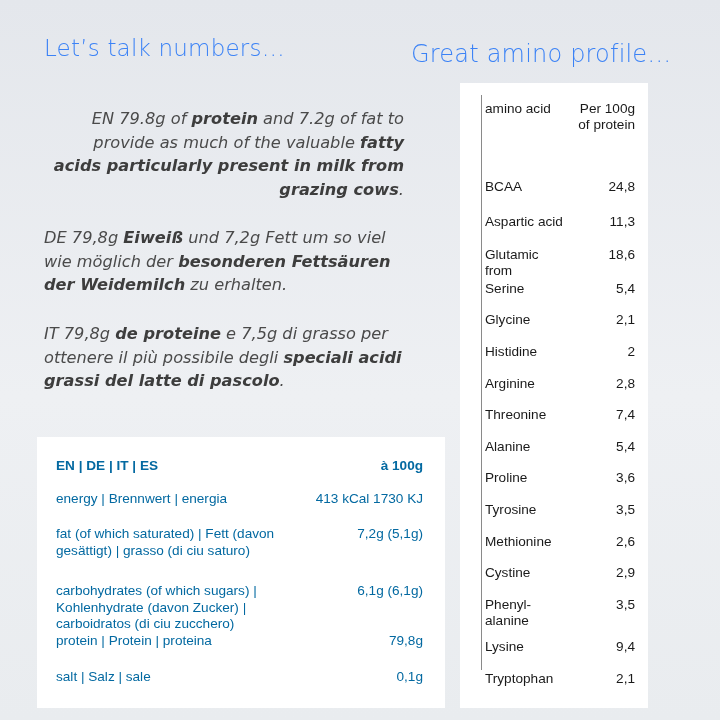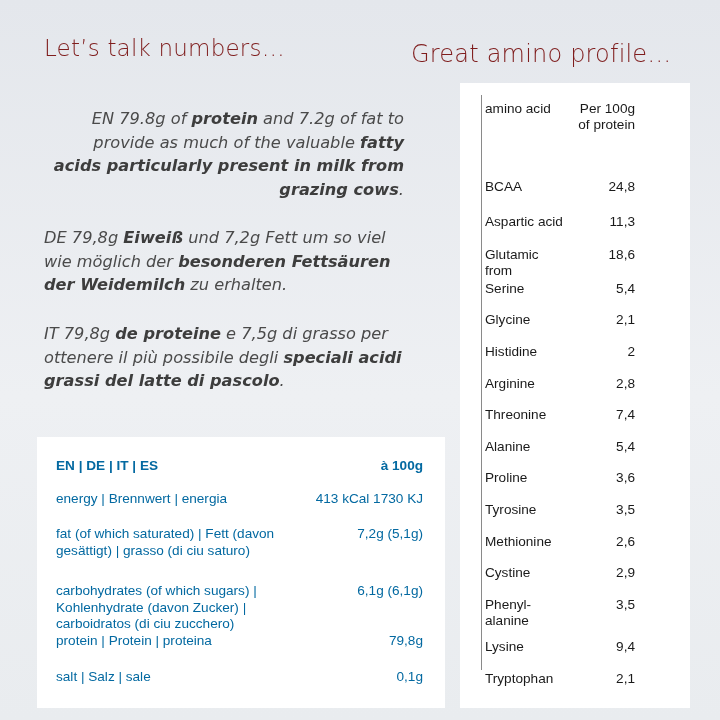--- a/index.html
+++ b/index.html
@@ -2,21 +2,21 @@
 <html><head>
 <meta charset="utf-8">
 <style>
   html, body { margin: 0; padding: 0; }
   body {
     width: 720px; height: 720px; overflow: hidden; position: relative;
     background: linear-gradient(180deg, #e4e7ec 0%, #eef0f3 55%, #e9ecef 100%);
     font-family: "DejaVu Sans", sans-serif;
   }
   .title {
-    position: absolute; color: #7f1d1d; font-weight: 300;
+    position: absolute; color: #3b82f6; font-weight: 300;
     font-family: "DejaVu Sans", sans-serif; letter-spacing: 0.2px;
   }
   #left-title { left: 44px; top: 35px; font-size: 23px; }
   #right-title { left: 411px; top: 40px; font-size: 24px; }
 
   .para {
     position: absolute; left: 44px; width: 360px;
     font-style: italic; color: #4a4a4a; font-size: 16.2px; line-height: 23.5px;
     font-family: "DejaVu Sans", sans-serif;
   }
@@ -31,21 +31,21 @@
     background: #ffffff;
     font-family: "Liberation Sans", sans-serif; color: #0369a1; font-size: 13.6px;
   }
   .nrow { position: absolute; left: 19px; width: 367px; line-height: 16.5px; }
   .nrow .lbl { position: absolute; left: 0; top: 0; width: 240px; }
   .nrow .val { position: absolute; right: 0; top: 0; text-align: left; }
   .nhead { font-weight: bold; }
 
   
   #amino-box {
-    position: absolute; left: 460px; top: 83px; width: 230px; height: 625px;
+    position: absolute; left: 460px; top: 83px; width: 188px; height: 625px;
     background: #ffffff;
     font-family: "Liberation Sans", sans-serif; color: #1a1a1a; font-size: 13.6px;
   }
   #amino-vline {
     position: absolute; left: 21px; top: 12px; width: 1px; height: 575px; background: #8a8a8a;
   }
   .arow { position: absolute; left: 25px; width: 150px; line-height: 16px; }
   .arow .lbl { position: absolute; left: 0; top: 0; width: 80px; }
   .arow .val { position: absolute; right: 0; top: 0; text-align: right; }
 </style>

